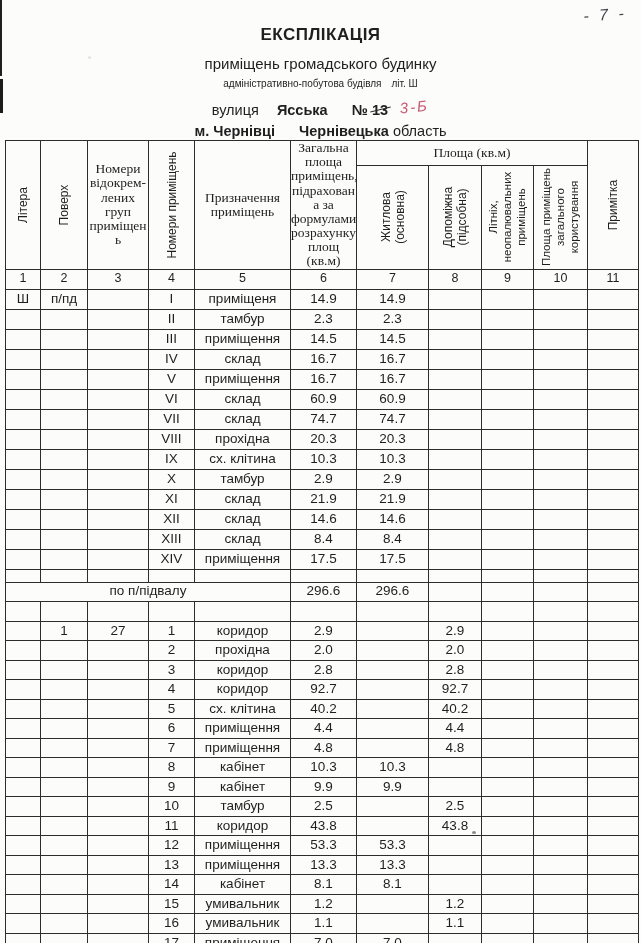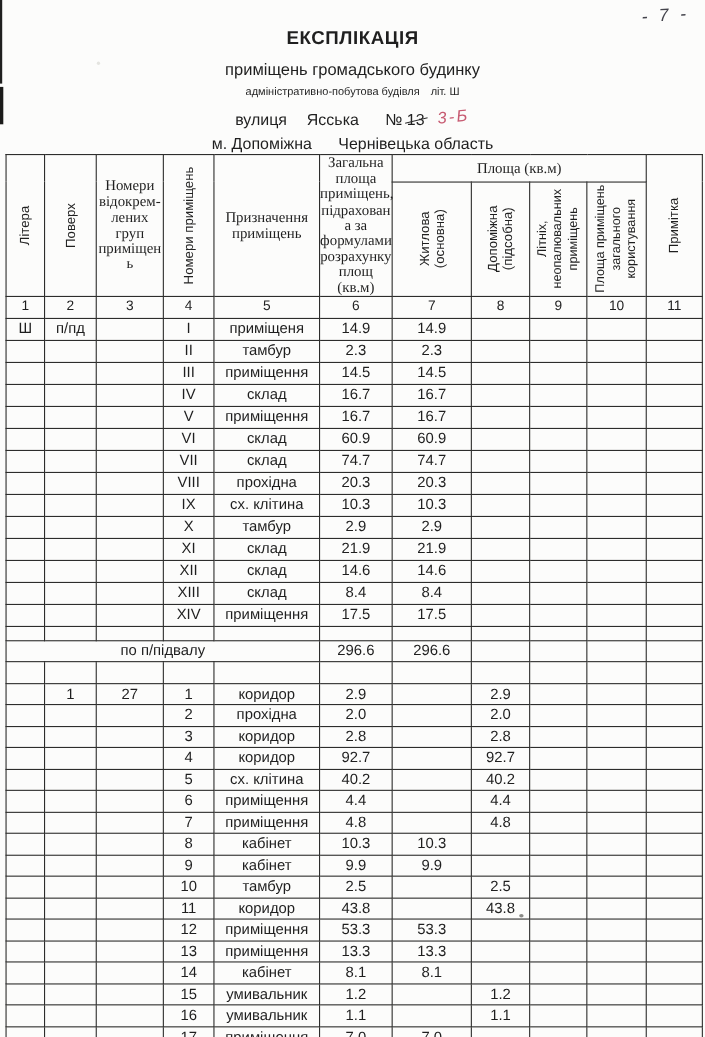--- a/index.html
+++ b/index.html
@@ -8,21 +8,21 @@
     background:#fcfcfb;overflow:hidden;
     font-family:"Liberation Sans",sans-serif;color:#1f1f1f;
   }
   
   .tline{position:absolute;left:0;width:100%;text-align:center;white-space:nowrap;}
   .t-title{top:25px;font-size:17px;font-weight:bold;letter-spacing:.5px;}
   .t-sub1{top:55px;font-size:15px;}
   .t-sub2{top:78px;font-size:10px;}
   .t-addr{top:101px;font-size:14.5px;}
   .t-city{top:123px;font-size:14.5px;}
-  .b{font-weight:normal;}
+  .b{font-weight:bold;}
   .gapw{display:inline-block;width:16px;}
   .gapw2{display:inline-block;width:10px;}
   .strike{position:relative;display:inline-block;}
   .strike::after{
     content:"";position:absolute;left:-2px;right:-3px;top:46%;
     border-top:1.7px solid #2c2c2c;transform:rotate(-14deg);
   }
   .redhand{
     display:inline-block;margin-left:8px;font-style:italic;
     font-size:15px;letter-spacing:2px;transform:rotate(-6deg) translateY(-3px);
@@ -87,21 +87,21 @@
     <span>вулиця</span>
     <span class="gapw2"></span>
     <span class="b">Ясська</span>
     <span class="gapw"></span>
     <span class="b">№</span>
     <span class="b strike">13</span>
     <span class="redhand" style="color: rgb(199, 91, 114);">3-Б</span>
   </div>
 
   <div class="tline t-city">
-    <span class="b">м. Допоміжна</span>
+    <span class="b">м. Чернівці</span>
     <span class="gapw"></span>
     <span class="b">Чернівецька</span>
     <span>область</span>
   </div>
 
   <table class="expl">
     <colgroup>
       <col style="width:35px">
         <col style="width:47px">
         <col style="width:61px">

